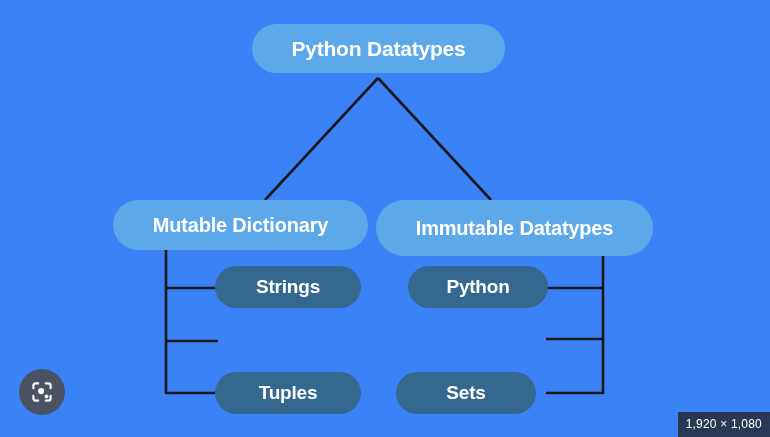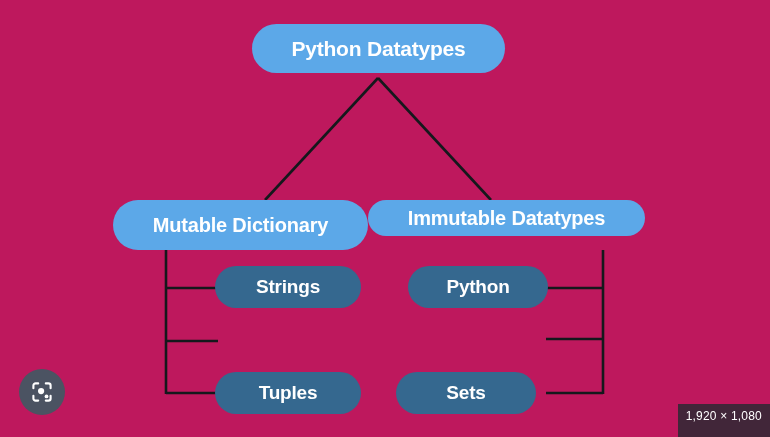--- a/index.html
+++ b/index.html
@@ -11,21 +11,21 @@
     width: 770px;
     height: 437px;
     background: #c4d9f2;
     font-family: "Liberation Sans", sans-serif;
     overflow: hidden;
   }
   #canvas {
     position: relative;
     width: 770px;
     height: 437px;
-    background: #be185d;
+    background: #3b82f6;
   }
   
   #connectors {
     position: absolute;
     left: 0;
     top: 0;
     width: 770px;
     height: 437px;
     z-index: 1;
   }
@@ -64,24 +64,24 @@
     font-size: 21px;
   }
   .n-mutable {
     left: 113px;
     top: 200px;
     width: 255px;
     height: 50px;
     font-size: 20px;
   }
   .n-immutable {
-    left: 368px;
+    left: 376px;
     top: 200px;
     width: 277px;
-    height: 36px;
+    height: 56px;
     font-size: 20px;
   }
   .leaf {
     height: 42px;
     font-size: 19px;
   }
   .n-numbers  { left: 215px; top: 266px; width: 146px; }
   .n-strings  { left: 215px; top: 319px; width: 146px; }
   .n-tuples   { left: 215px; top: 372px; width: 146px; }
   .n-lists      { left: 408px; top: 266px; width: 140px; }
@@ -109,21 +109,21 @@
 
   
   #dimension-badge {
     position: absolute;
     right: 0px;
     bottom: 0px;
     background: rgba(38, 42, 49, 0.82);
     color: #ffffff;
     font-size: 12px;
     line-height: 1;
-    padding: 6px 8px 15px 8px;
+    padding: 6px 8px 7px 8px;
     letter-spacing: 0.2px;
     z-index: 5;
     white-space: nowrap;
   }
 </style>
 </head>
 <body>
 
 <div id="canvas">
 

